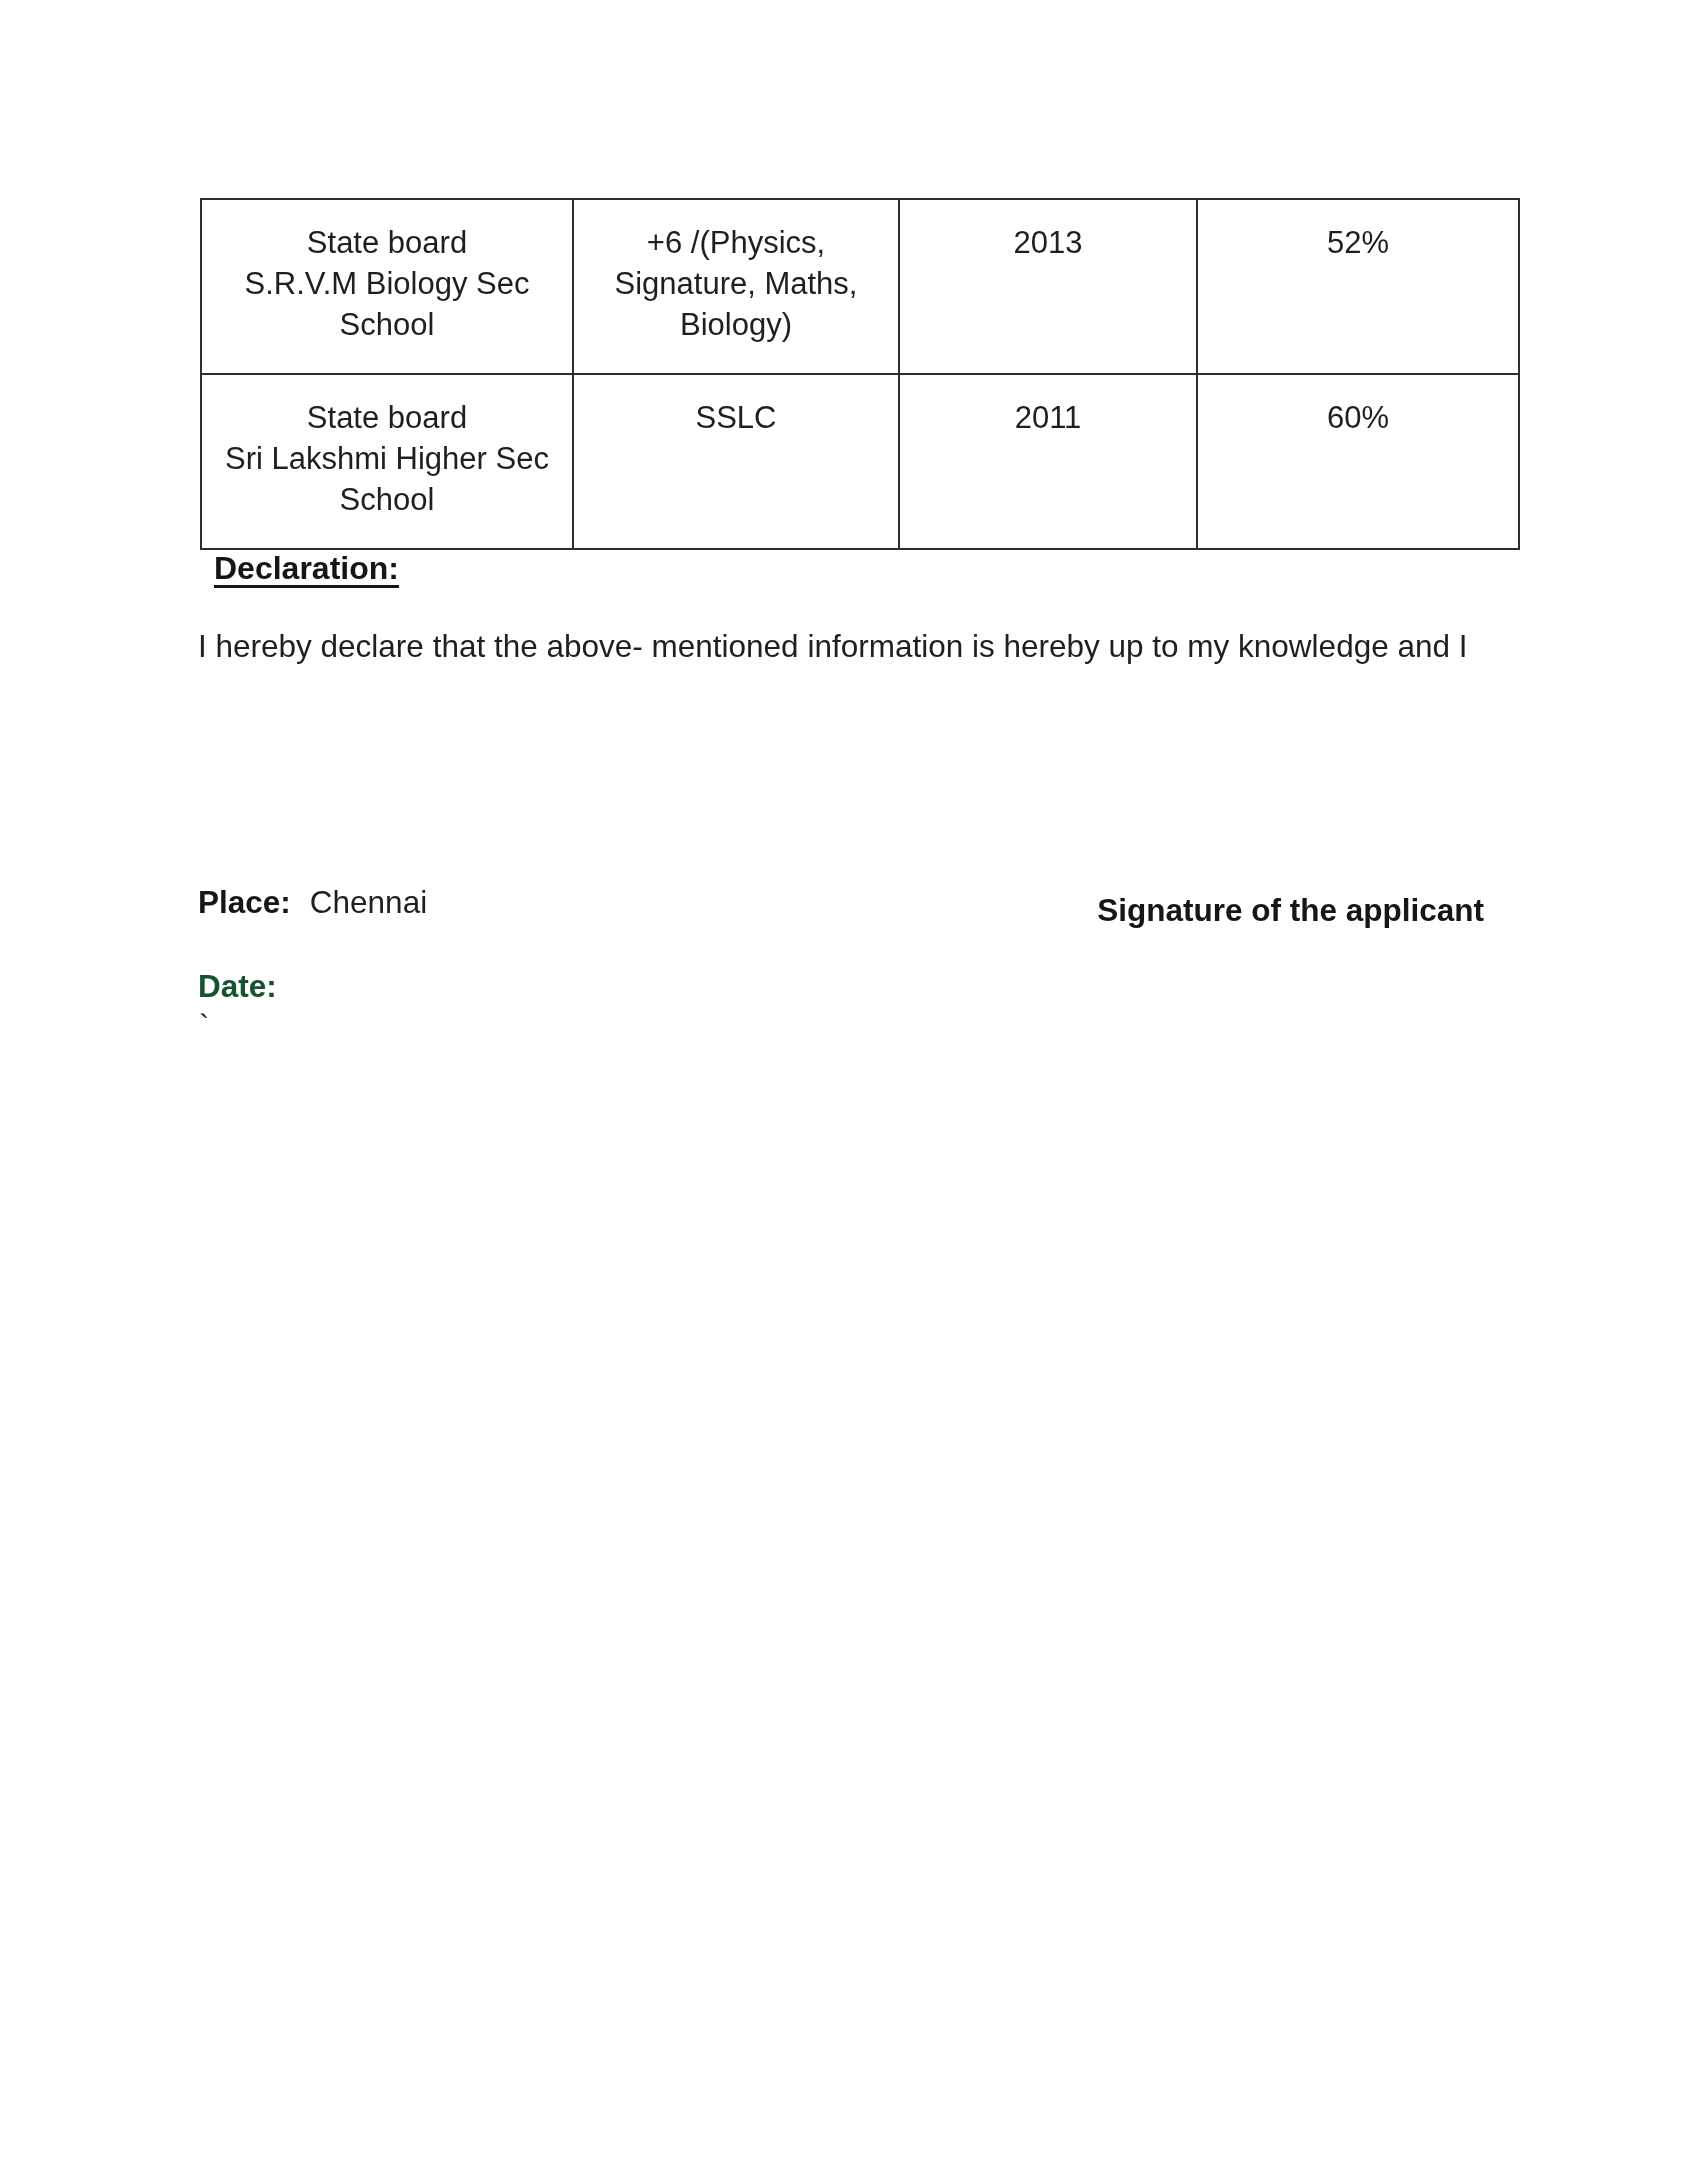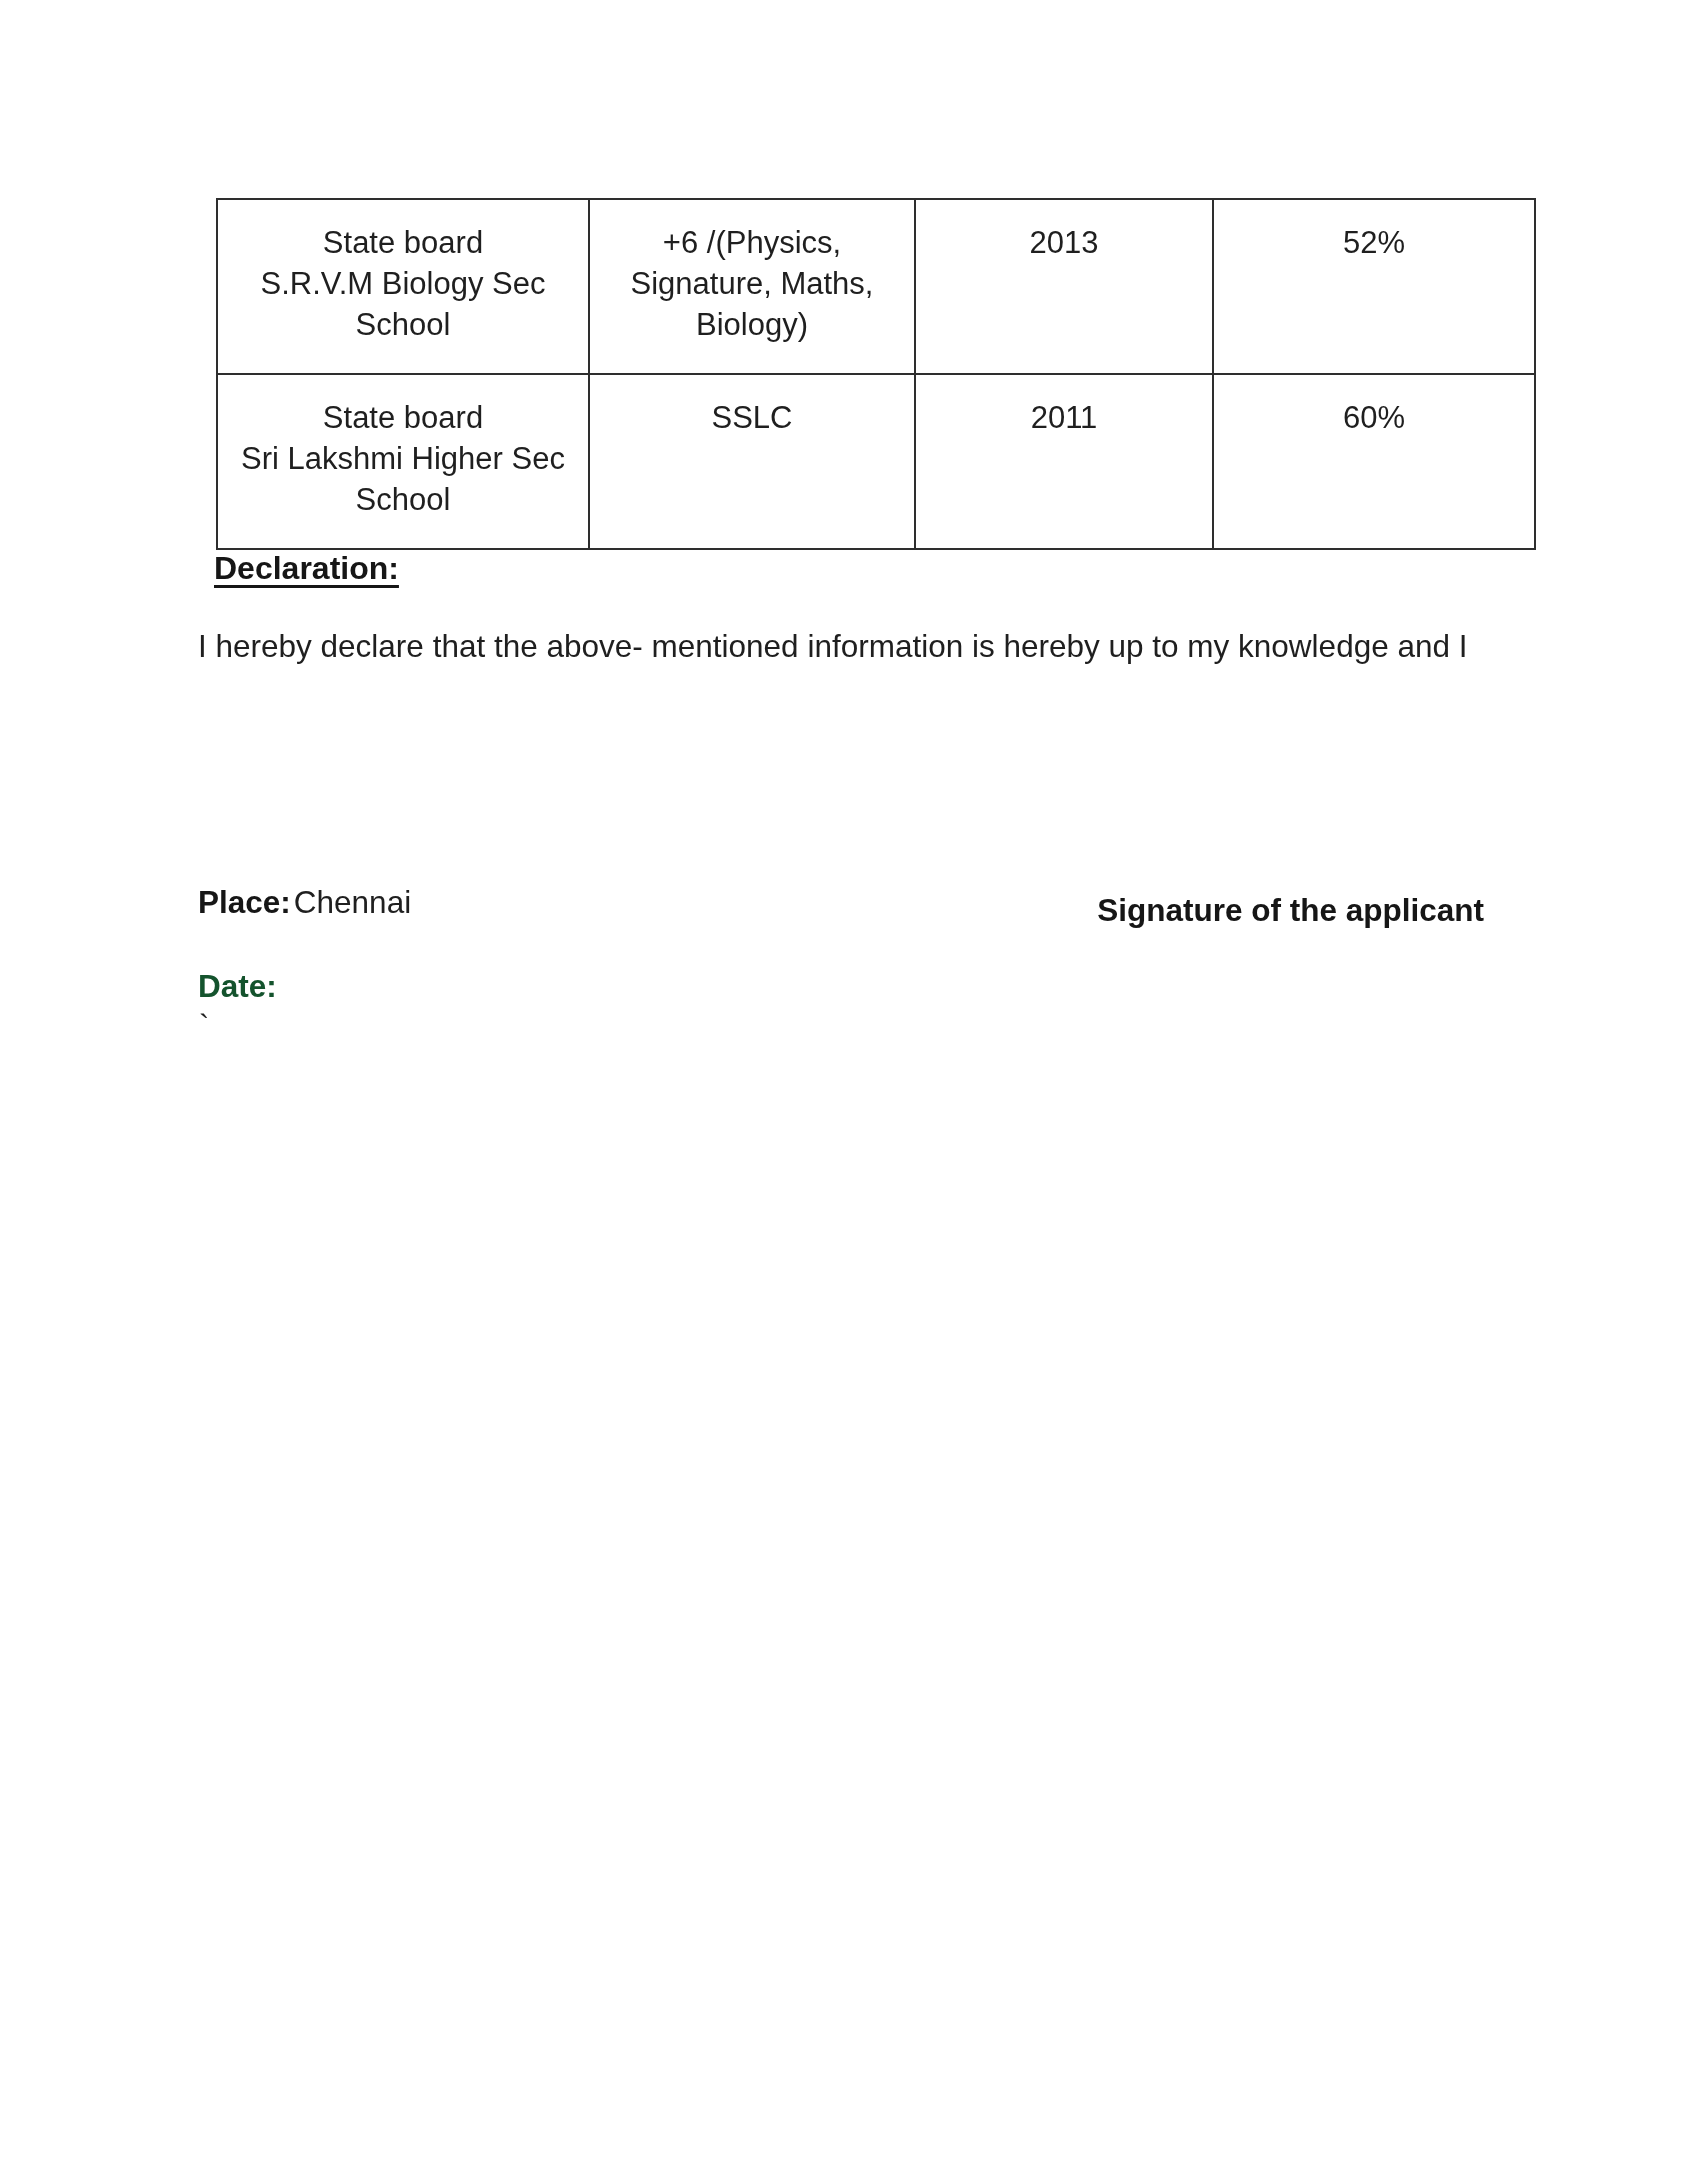--- a/index.html
+++ b/index.html
@@ -16,21 +16,21 @@
     overflow: hidden;
   }
   .doc {
     position: relative;
     width: 1685px;
     height: 2181px;
     background: #ffffff;
   }
   table.edu-table {
     position: absolute;
-    left: 216px;
+    left: 200px;
     top: 198px;
     width: 1319px;
     border-collapse: collapse;
     table-layout: fixed;
   }
   table.edu-table td {
     border: 2.6px solid #2e2e2e;
     vertical-align: top;
     text-align: center;
     padding: 22px 10.2px 0 10.2px;
@@ -71,21 +71,21 @@
   }
   .place-row {
     position: absolute;
     left: 198px;
     right: 201px;
     top: 884px;
     font-size: 31.5px;
     height: 41px;
   }
   .bold { font-weight: 700; color: #161616; }
-  .place-value { margin-left: 3px; }
+  .place-value { margin-left: 19px; }
   .signature-label {
     position: absolute;
     right: 0;
     top: 8px;
     font-weight: 700;
     color: #161616;
   }
   .date-row {
     position: absolute;
     left: 198px;

